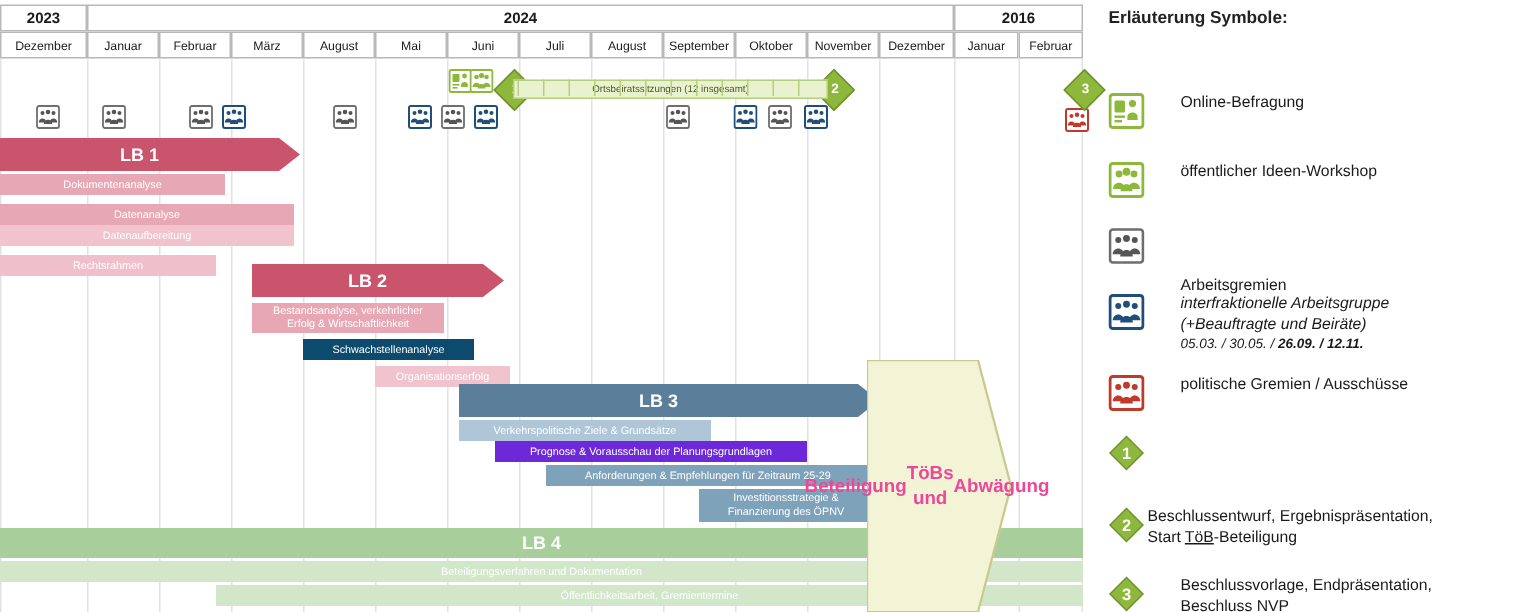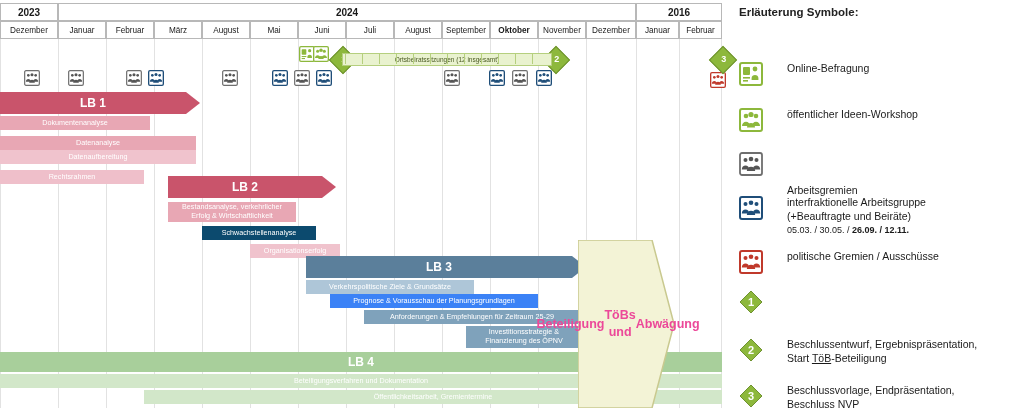--- a/index.html
+++ b/index.html
@@ -105,21 +105,21 @@
       <div class="mcell" style="position: absolute; left: 0px; width: 58px; height: 18px;">Dezember</div>
       <div class="mcell" style="position: absolute; left: 58px; width: 48px; height: 18px;">Januar</div>
       <div class="mcell" style="position: absolute; left: 106px; width: 48px; height: 18px;">Februar</div>
       <div class="mcell" style="position: absolute; left: 154px; width: 48px; height: 18px;">März</div>
       <div class="mcell" style="position: absolute; left: 202px; width: 48px; height: 18px;">August</div>
       <div class="mcell" style="position: absolute; left: 250px; width: 48px; height: 18px;">Mai</div>
       <div class="mcell" style="position: absolute; left: 298px; width: 48px; height: 18px;">Juni</div>
       <div class="mcell" style="position: absolute; left: 346px; width: 48px; height: 18px;">Juli</div>
       <div class="mcell" style="position: absolute; left: 394px; width: 48px; height: 18px;">August</div>
       <div class="mcell" style="position: absolute; left: 442px; width: 48px; height: 18px;">September</div>
-      <div class="mcell" style="position: absolute; left: 490px; width: 48px; height: 18px; font-weight: bold;">Oktober</div>
+      <div class="mcell" style="position: absolute; left: 490px; width: 48px; height: 18px;">Oktober</div>
       <div class="mcell" style="position: absolute; left: 538px; width: 48px; height: 18px;">November</div>
       <div class="mcell" style="position: absolute; left: 586px; width: 50px; height: 18px;">Dezember</div>
       <div class="mcell" style="position: absolute; left: 636px; width: 43px; height: 18px;">Januar</div>
       <div class="mcell" style="position: absolute; left: 679px; width: 43px; height: 18px;">Februar</div>
     </div>
   <div id="gridlines">
       <div class="vgrid" style="left: 0px;"></div>
       <div class="vgrid" style="left: 58px;"></div>
       <div class="vgrid" style="left: 106px;"></div>
       <div class="vgrid" style="left: 154px;"></div>
@@ -168,21 +168,21 @@
         <div class="bar" style="left: 0px; top: 0px; width: 90px; height: 14px; background: rgb(240, 195, 205); color: rgb(255, 255, 255); font-size: 7.2px; line-height: 1.2; white-space: pre-line; text-align: center; justify-content: center; padding-left: 2px; padding-right: 2px;">Organisationserfolg</div>
       </div>
       <div class="arrow" style="left: 572px; top: 256px; border-top: 11px solid transparent; border-bottom: 11px solid transparent; border-left: 14px solid rgb(91, 127, 155); position: absolute;"></div>
       <div style="position: absolute; left: 306px; top: 256px; width: 280px; height: 22px;">
         <div class="bar center" style="left: 0px; top: 0px; width: 266px; height: 22px; background: rgb(91, 127, 155);">LB 3</div>
       </div>
       <div style="position: absolute; left: 306px; top: 280px; width: 168px; height: 14px;">
         <div class="bar" style="left: 0px; top: 0px; width: 168px; height: 14px; background: rgb(174, 198, 216); color: rgb(255, 255, 255); font-size: 7.2px; line-height: 1.2; white-space: pre-line; text-align: center; justify-content: center; padding-left: 2px; padding-right: 2px;">Verkehrspolitische Ziele &amp; Grundsätze</div>
       </div>
       <div style="position: absolute; left: 330px; top: 294px; width: 208px; height: 14px;">
-        <div class="bar" style="left: 0px; top: 0px; width: 208px; height: 14px; background: #3b82f6; color: rgb(255, 255, 255); font-size: 7.2px; line-height: 1.2; white-space: pre-line; text-align: right; justify-content: center; padding-left: 2px; padding-right: 2px;">Prognose &amp; Vorausschau der Planungsgrundlagen</div>
+        <div class="bar" style="left: 0px; top: 0px; width: 208px; height: 14px; background: #6d28d9; color: rgb(255, 255, 255); font-size: 7.2px; line-height: 1.2; white-space: pre-line; text-align: right; justify-content: center; padding-left: 2px; padding-right: 2px;">Prognose &amp; Vorausschau der Planungsgrundlagen</div>
       </div>
       <div style="position: absolute; left: 364px; top: 310px; width: 216px; height: 14px;">
         <div class="bar" style="left: 0px; top: 0px; width: 216px; height: 14px; background: rgb(127, 162, 187); color: rgb(255, 255, 255); font-size: 7.2px; line-height: 1.2; white-space: pre-line; text-align: center; justify-content: center; padding-left: 2px; padding-right: 2px;">Anforderungen &amp; Empfehlungen für Zeitraum 25-29</div>
       </div>
       <div style="position: absolute; left: 466px; top: 326px; width: 116px; height: 22px;">
         <div class="bar" style="left: 0px; top: 0px; width: 116px; height: 22px; background: rgb(127, 162, 187); color: rgb(255, 255, 255); font-size: 7.2px; line-height: 1.2; white-space: pre-line; text-align: center; justify-content: center; padding-left: 2px; padding-right: 2px;">Investitionsstrategie &amp;
 Finanzierung des ÖPNV</div>
       </div>
       <div style="position: absolute; left: 0px; top: 352px; width: 722px; height: 20px;">
         <div class="bar center" style="left: 0px; top: 0px; width: 722px; height: 20px; background: rgb(168, 207, 155);">LB 4</div>
@@ -439,21 +439,21 @@
       <div class="lg-row" style="left: 4px; top: 196px; width: 280px;">
         <div class="lg-icon"><svg width="24" height="24" viewBox="0 0 24 24">
       <rect x="1" y="1" width="22" height="22" rx="2" fill="#fff" stroke="#1f4e79" stroke-width="2"></rect>
       <circle cx="6.5" cy="8" r="2" fill="#1f4e79"></circle>
       <circle cx="17.5" cy="8" r="2" fill="#1f4e79"></circle>
       <circle cx="12" cy="6.8" r="2.3" fill="#1f4e79"></circle>
       <path d="M2.8 17.5c0-2.4 1.7-3.9 3.7-3.9s3.7 1.5 3.7 3.9z" fill="#1f4e79"></path>
       <path d="M13.8 17.5c0-2.4 1.7-3.9 3.7-3.9s3.7 1.5 3.7 3.9z" fill="#1f4e79"></path>
       <path d="M7.8 19c0-2.6 1.8-4.3 4.2-4.3s4.2 1.7 4.2 4.3z" fill="#1f4e79"></path>
     </svg></div>
-        <div class="lg-text" style="margin-left: 22px;">interfraktionelle Arbeitsgruppe<br>(+Beauftragte und Beiräte)<br><span class="sub">05.03. / 30.05. / <span class="bold">26.09. / 12.11.</span></span></div>
+        <div class="lg-text" style="margin-left: 22px; font-style: italic;">interfraktionelle Arbeitsgruppe<br>(+Beauftragte und Beiräte)<br><span class="sub">05.03. / 30.05. / <span class="bold">26.09. / 12.11.</span></span></div>
       </div>
       <div class="lg-row" style="left: 4px; top: 250px; width: 280px;">
         <div class="lg-icon"><svg width="24" height="24" viewBox="0 0 24 24">
       <rect x="1" y="1" width="22" height="22" rx="2" fill="#fff" stroke="#c0392b" stroke-width="2"></rect>
       <circle cx="6.5" cy="8" r="2" fill="#c0392b"></circle>
       <circle cx="17.5" cy="8" r="2" fill="#c0392b"></circle>
       <circle cx="12" cy="6.8" r="2.3" fill="#c0392b"></circle>
       <path d="M2.8 17.5c0-2.4 1.7-3.9 3.7-3.9s3.7 1.5 3.7 3.9z" fill="#c0392b"></path>
       <path d="M13.8 17.5c0-2.4 1.7-3.9 3.7-3.9s3.7 1.5 3.7 3.9z" fill="#c0392b"></path>
       <path d="M7.8 19c0-2.6 1.8-4.3 4.2-4.3s4.2 1.7 4.2 4.3z" fill="#c0392b"></path>
@@ -464,21 +464,21 @@
         <div class="lg-icon"><svg width="24" height="24" viewBox="0 0 24 24">
       <polygon points="12,1 23,12 12,23 1,12" fill="#8db83c" stroke="#6f9230" stroke-width="1"></polygon>
       <text x="12" y="16" text-anchor="middle" font-family="Liberation Sans" font-size="11" font-weight="bold" fill="#fff">1</text>
           </svg></div>
       </div>
       <div class="lg-row" style="left: 4px; top: 338px; width: 280px;">
         <div class="lg-icon"><svg width="24" height="24" viewBox="0 0 24 24">
       <polygon points="12,1 23,12 12,23 1,12" fill="#8db83c" stroke="#6f9230" stroke-width="1"></polygon>
       <text x="12" y="16" text-anchor="middle" font-family="Liberation Sans" font-size="11" font-weight="bold" fill="#fff">2</text>
           </svg></div>
-        <div class="lg-text" style="margin-left: 22px;">Beschlussentwurf, Ergebnispräsentation,<br>Start <u class="dotted">TöB</u>-Beteiligung</div>
+        <div class="lg-text" style="">Beschlussentwurf, Ergebnispräsentation,<br>Start <u class="dotted">TöB</u>-Beteiligung</div>
       </div>
       <div class="lg-row" style="left: 4px; top: 384px; width: 280px;">
         <div class="lg-icon"><svg width="24" height="24" viewBox="0 0 24 24">
       <polygon points="12,1 23,12 12,23 1,12" fill="#8db83c" stroke="#6f9230" stroke-width="1"></polygon>
       <text x="12" y="16" text-anchor="middle" font-family="Liberation Sans" font-size="11" font-weight="bold" fill="#fff">3</text>
           </svg></div>
         <div class="lg-text" style="margin-left: 22px;">Beschlussvorlage, Endpräsentation,<br>Beschluss NVP</div>
       </div>
     </div>
 </div>

